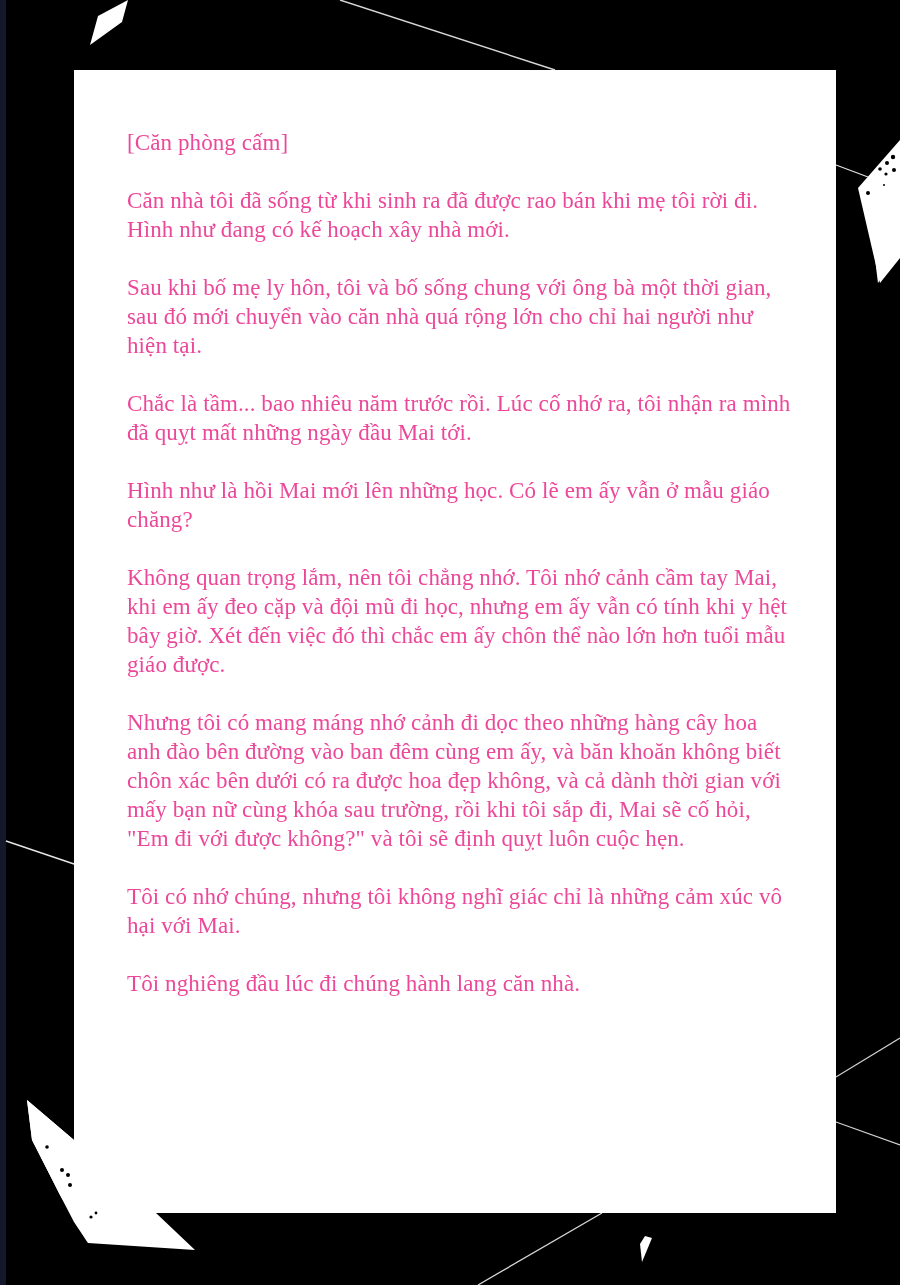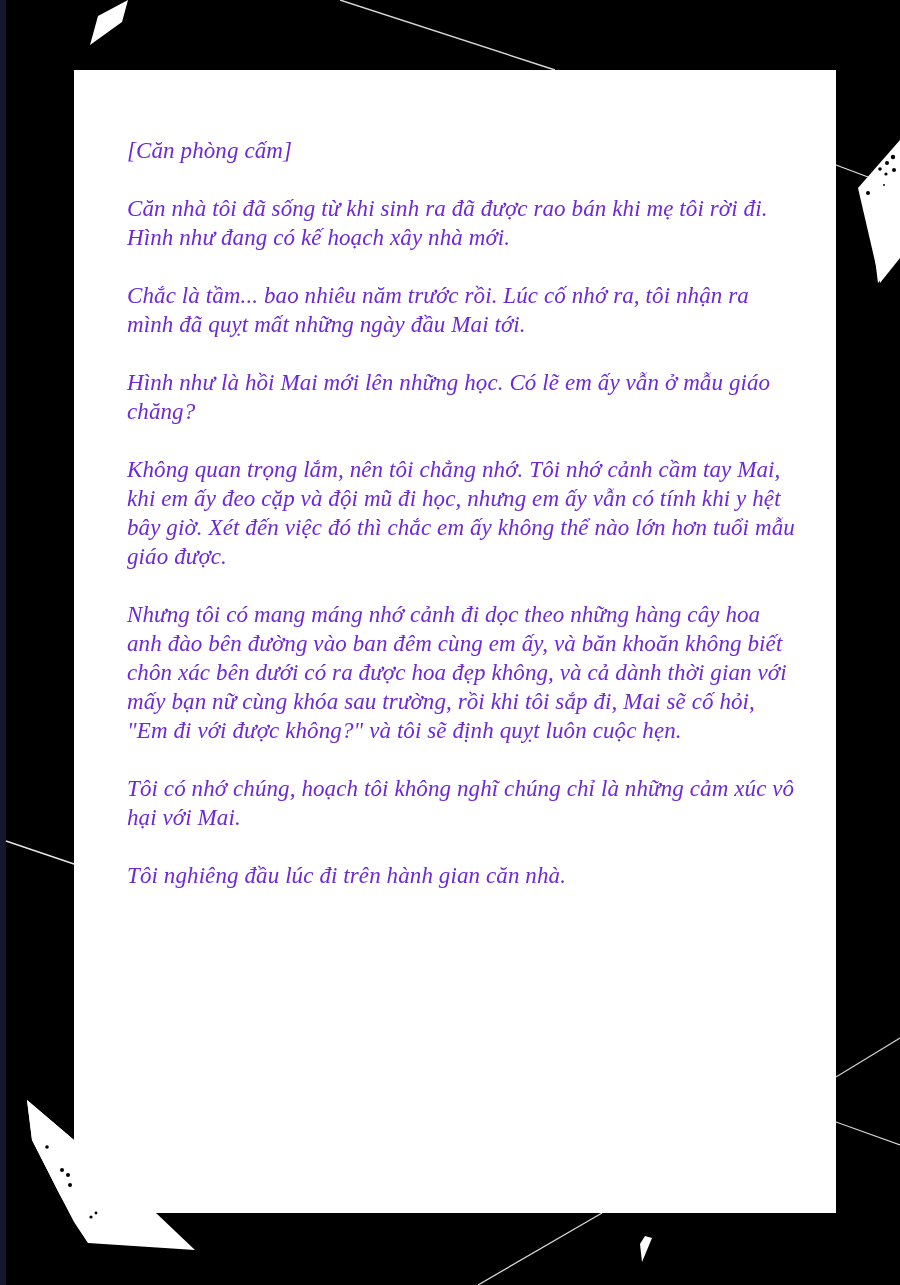--- a/index.html
+++ b/index.html
@@ -32,27 +32,26 @@
       position: absolute;
       left: 74px;
       top: 70px;
       width: 762px;
       height: 1143px;
       background: #ffffff;
     }
     #content {
       position: absolute;
       left: 53px;
-      top: 66px;
+      top: 58px;
       width: 668px;
       font-family: "Liberation Serif", "DejaVu Serif", serif;
       font-size: 23px;
       line-height: 29px;
-      color: #6d28d9;
-      font-style: italic;
+      color: #ec4899;
       letter-spacing: 0.1px;
     }
     #content p {
       margin: 0 0 29px 0;
       padding: 0;
     }
     #content .title {
       margin-bottom: 29px;
     }
     .overlay-shapes {
@@ -86,26 +85,27 @@
 
     <line x1="602" y1="1213" x2="478" y2="1285" stroke="#d8d8d8" stroke-width="1.3"></line>
 
     <polygon points="645,1236 652,1238 642,1262 640,1244" fill="#ffffff"></polygon>
   </svg>
 
   <div id="page">
     <div id="content">
       <p class="title">[Căn phòng cấm]</p>
       <p>Căn nhà tôi đã sống từ khi sinh ra đã được rao bán khi mẹ tôi rời đi. Hình như đang có kế hoạch xây nhà mới.</p>
+      <p>Sau khi bố mẹ ly hôn, tôi và bố sống chung với ông bà một thời gian, sau đó mới chuyển vào căn nhà quá rộng lớn cho chỉ hai người như hiện tại.</p>
       <p>Chắc là tầm... bao nhiêu năm trước rồi. Lúc cố nhớ ra, tôi nhận ra mình đã quỵt mất những ngày đầu Mai tới.</p>
       <p>Hình như là hồi Mai mới lên những học. Có lẽ em ấy vẫn ở mẫu giáo chăng?</p>
-      <p>Không quan trọng lắm, nên tôi chẳng nhớ. Tôi nhớ cảnh cầm tay Mai, khi em ấy đeo cặp và đội mũ đi học, nhưng em ấy vẫn có tính khi y hệt bây giờ. Xét đến việc đó thì chắc em ấy không thể nào lớn hơn tuổi mẫu giáo được.</p>
+      <p>Không quan trọng lắm, nên tôi chẳng nhớ. Tôi nhớ cảnh cầm tay Mai, khi em ấy đeo cặp và đội mũ đi học, nhưng em ấy vẫn có tính khi y hệt bây giờ. Xét đến việc đó thì chắc em ấy chôn thể nào lớn hơn tuổi mẫu giáo được.</p>
       <p>Nhưng tôi có mang máng nhớ cảnh đi dọc theo những hàng cây hoa anh đào bên đường vào ban đêm cùng em ấy, và băn khoăn không biết chôn xác bên dưới có ra được hoa đẹp không, và cả dành thời gian với mấy bạn nữ cùng khóa sau trường, rồi khi tôi sắp đi, Mai sẽ cố hỏi, "Em đi với được không?" và tôi sẽ định quỵt luôn cuộc hẹn.</p>
-      <p>Tôi có nhớ chúng, hoạch tôi không nghĩ chúng chỉ là những cảm xúc vô hại với Mai.</p>
-      <p>Tôi nghiêng đầu lúc đi trên hành gian căn nhà.</p>
+      <p>Tôi có nhớ chúng, nhưng tôi không nghĩ giác chỉ là những cảm xúc vô hại với Mai.</p>
+      <p>Tôi nghiêng đầu lúc đi chúng hành lang căn nhà.</p>
     </div>
   </div>
 
   <svg class="overlay-shapes" viewBox="0 0 900 1285">
 
     <polygon points="866,185 900,150 900,250 878,283" fill="#ffffff"></polygon>
     <g fill="#000000">
       <circle cx="893" cy="157" r="2.2"></circle>
       <circle cx="887" cy="163" r="2"></circle>
       <circle cx="894" cy="170" r="2"></circle>

